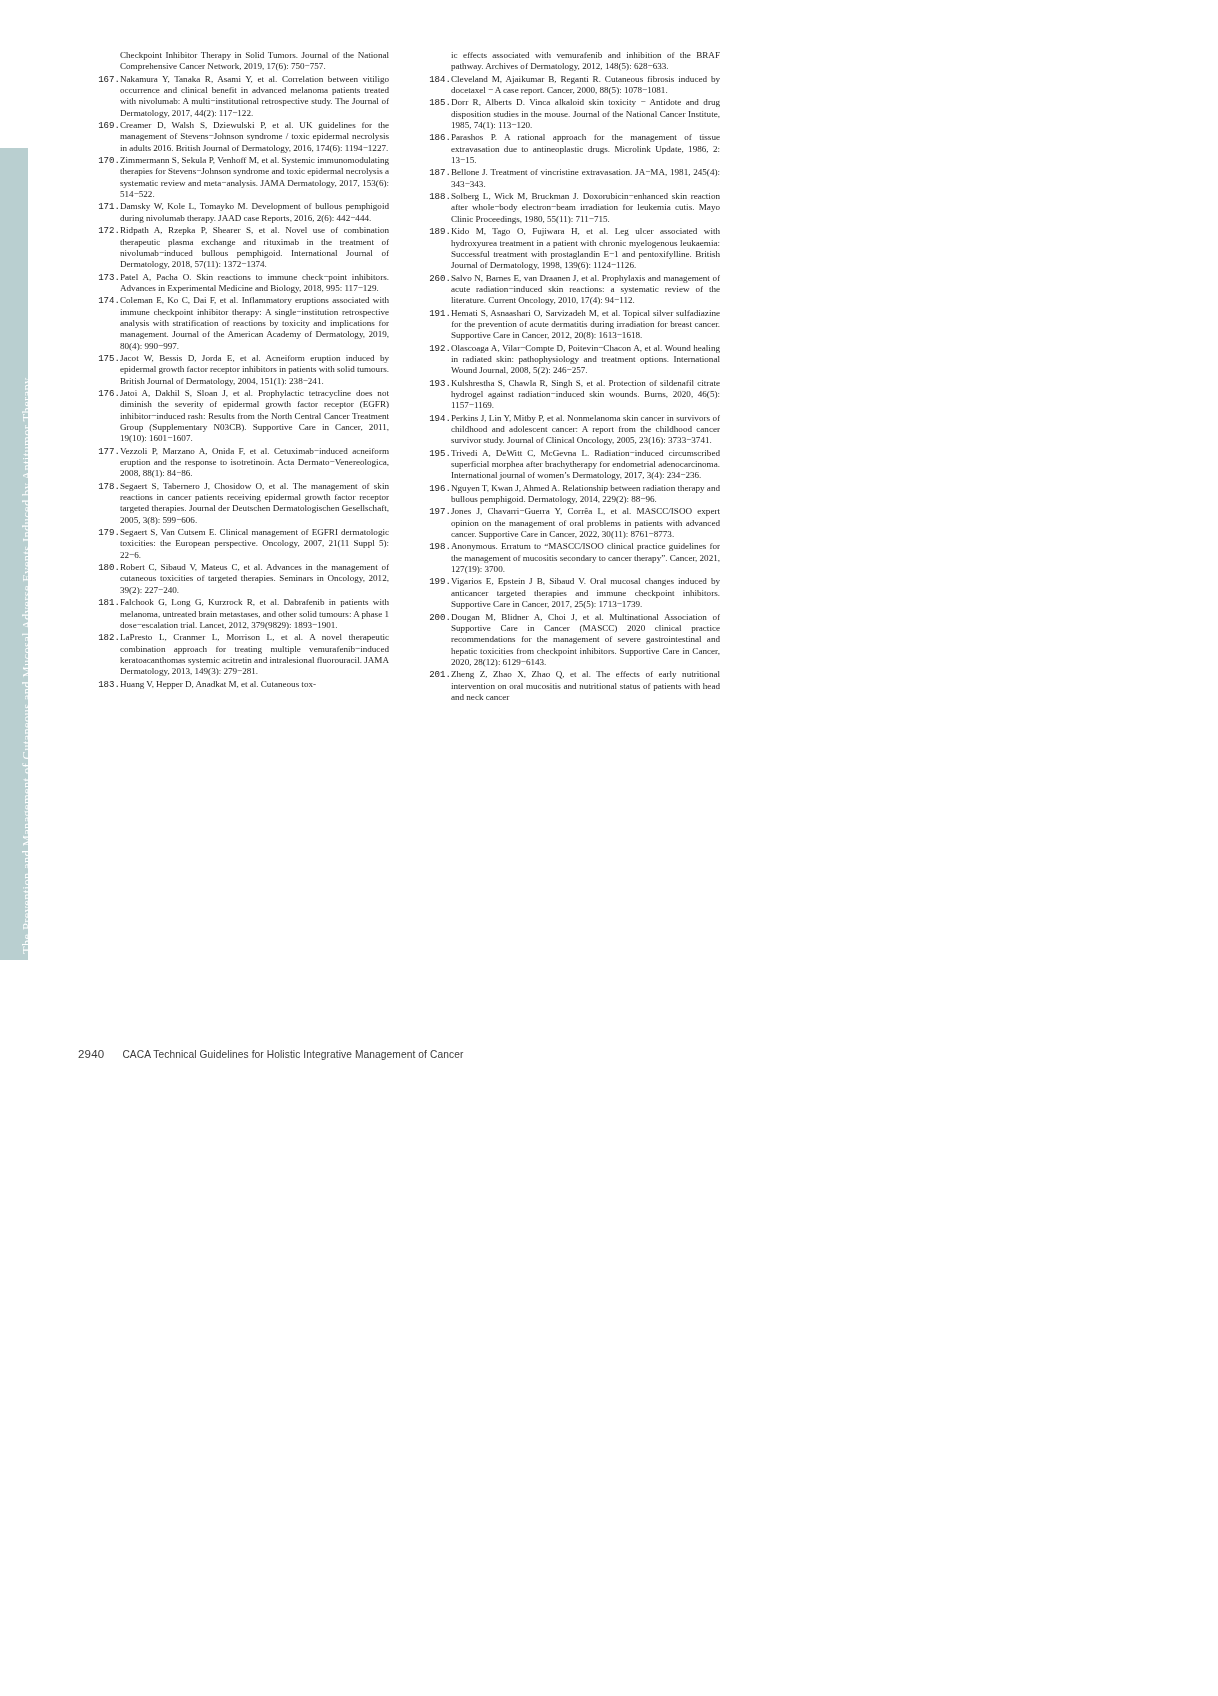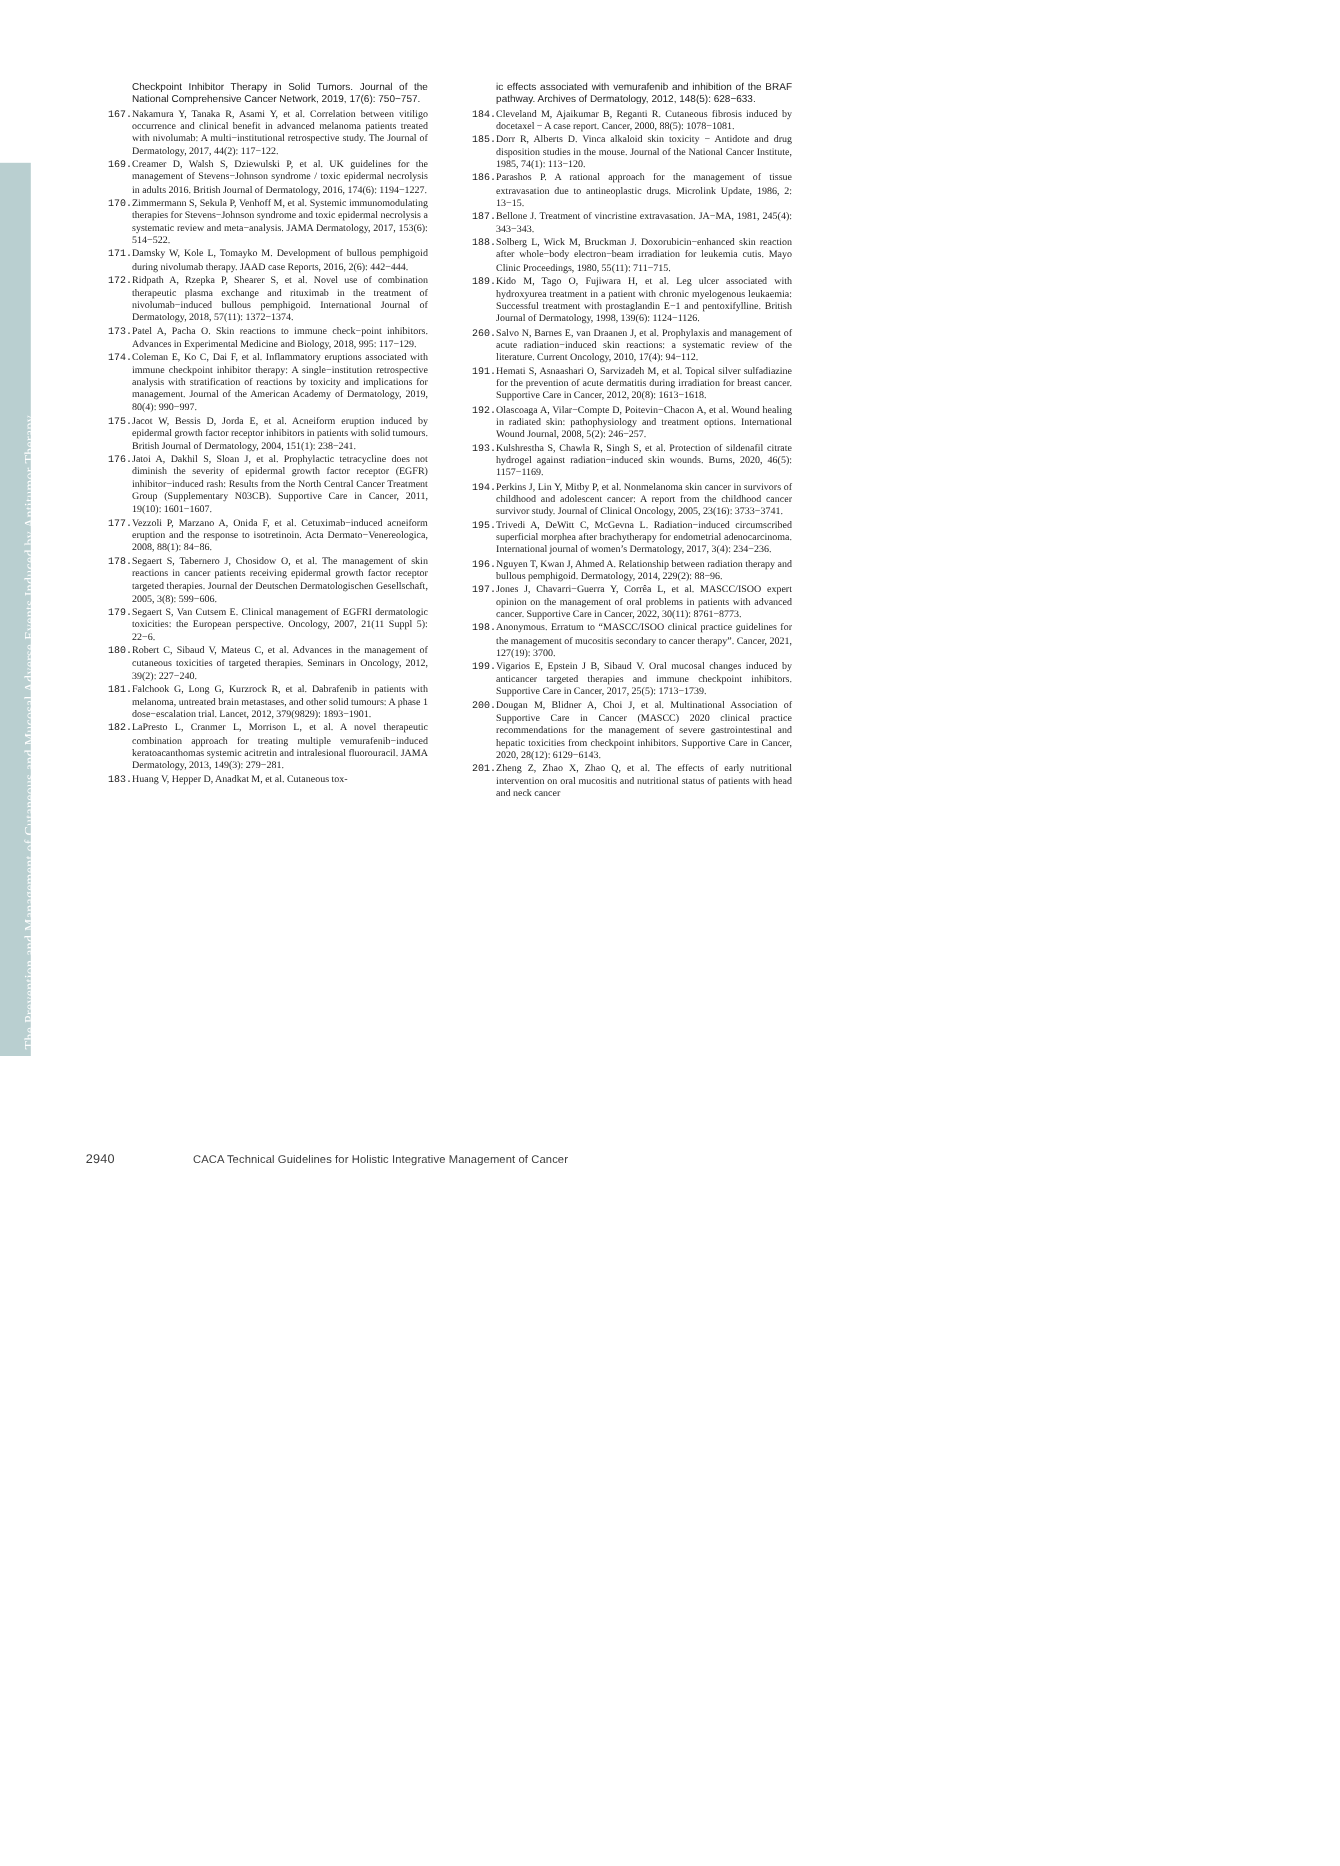--- a/index.html
+++ b/index.html
@@ -80,49 +80,47 @@
     text-align: justify;
     text-justify: inter-word;
     font-family: "Liberation Serif", serif;
     hyphens: manual;
     word-spacing: -0.1px;
   }
   .cont {
     font-size: 9.1px;
     line-height: 11.35px;
     text-align: justify;
-    font-family: Liberation Sans, sans-serif;
+    font-family: Liberation Serif, serif;
     padding-left: 24px;
     margin-bottom: 1px;
-    margin-top: 24px;
   }
   .cont.firstline {
     padding-left: 24px;
   }
 
   
   .footer {
     position: absolute;
     left: 78px;
     top: 1048px;
     display: flex;
     align-items: baseline;
-    gap: 31px;
+    gap: 18px;
     font-family: "Liberation Sans", sans-serif;
   }
   .footer-page {
     font-size: 11.5px;
     color: #3b3b3b;
     letter-spacing: 0.2px;
   }
   .footer-text {
     font-size: 10.2px;
     color: #3b3b3b;
     letter-spacing: 0.1px;
-    margin-left: 40px;
   }
 </style>
 </head>
 <body>
 
 <div id="page">
 
   <div class="side-tab">
     <div class="side-tab-label">The Prevention and Management of Cutaneous and Mucosal Adverse Events Induced by Antitumor Therapy</div>
   </div>

